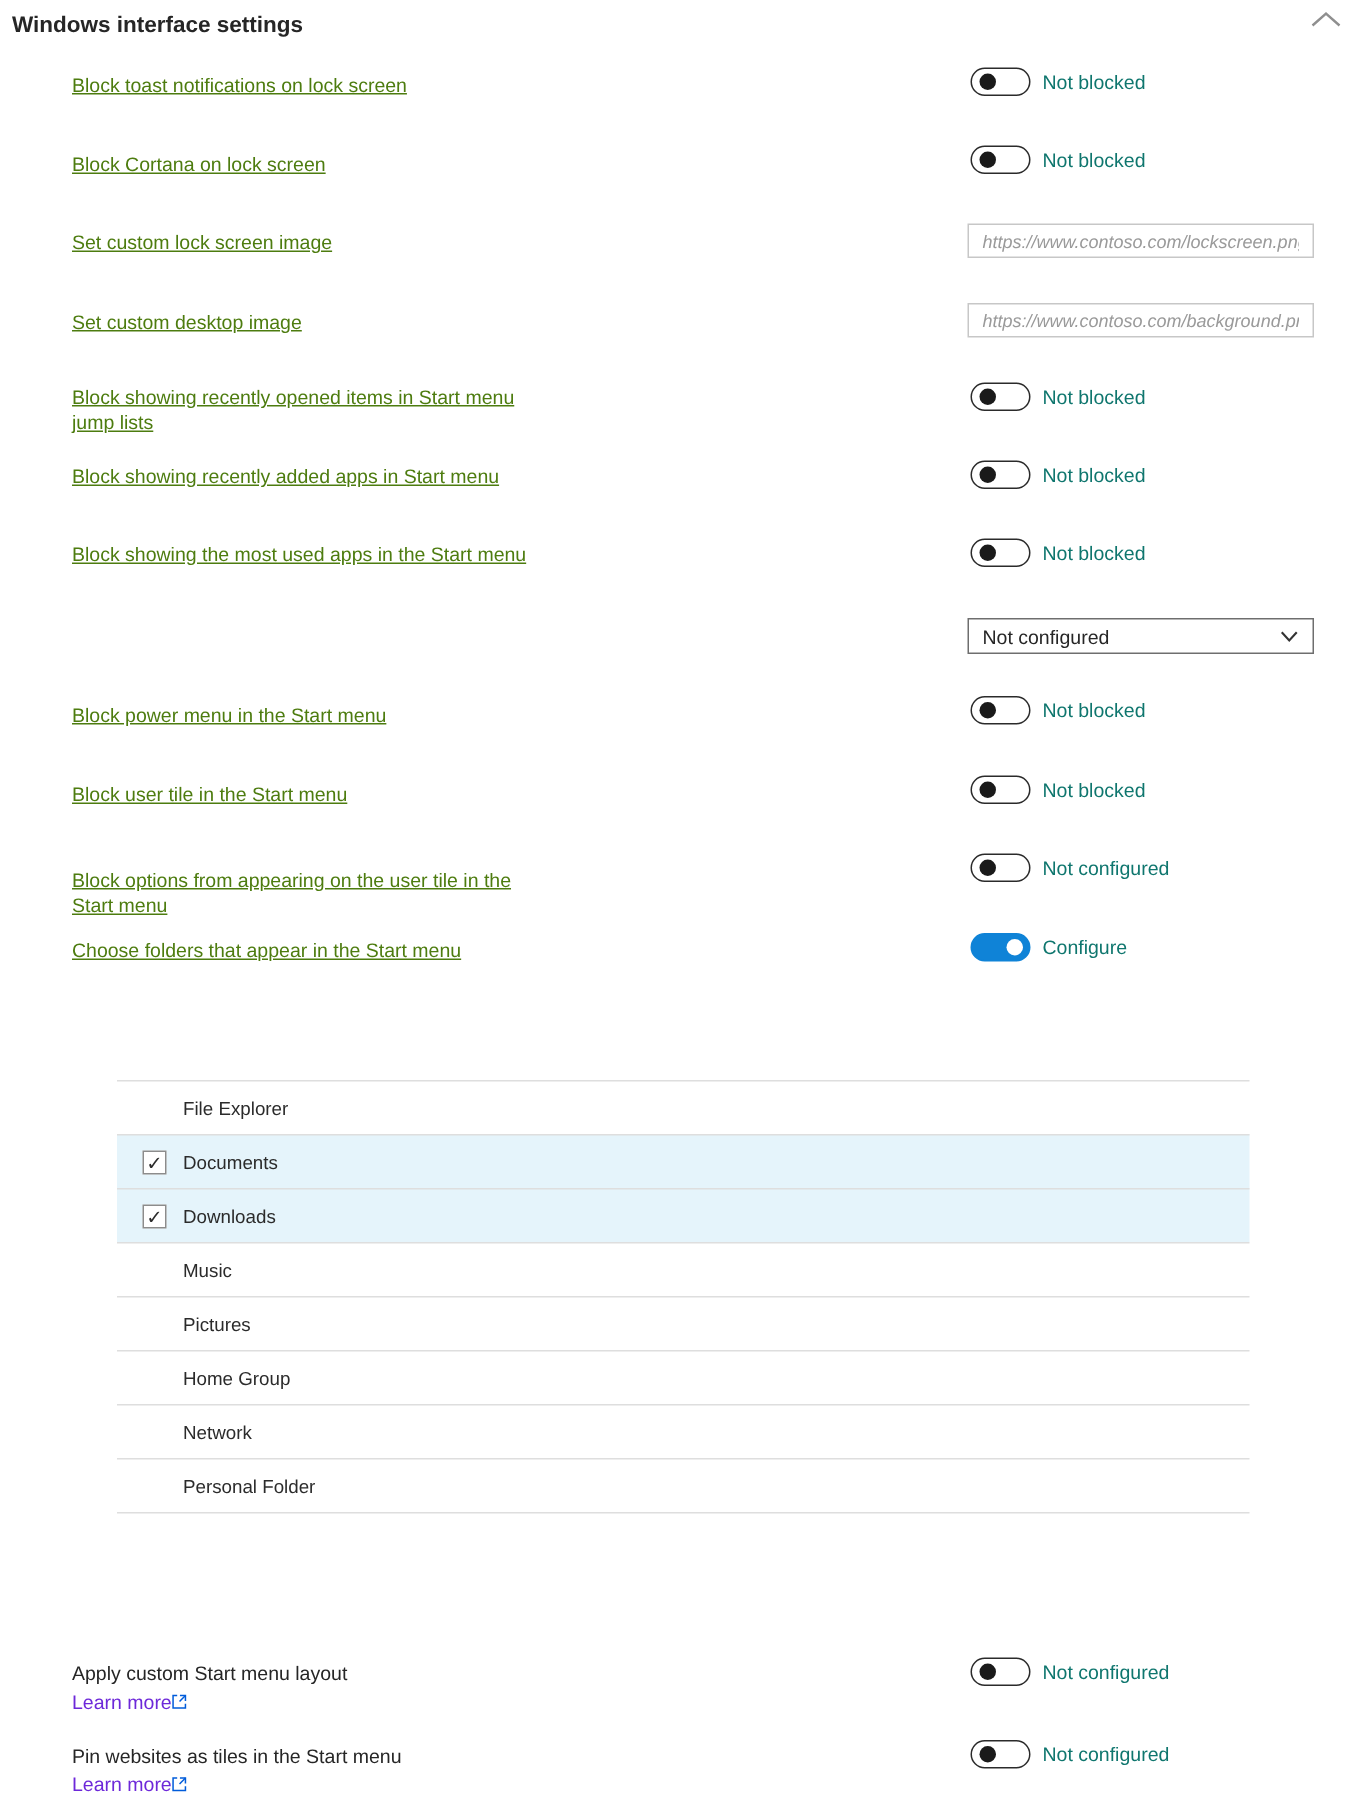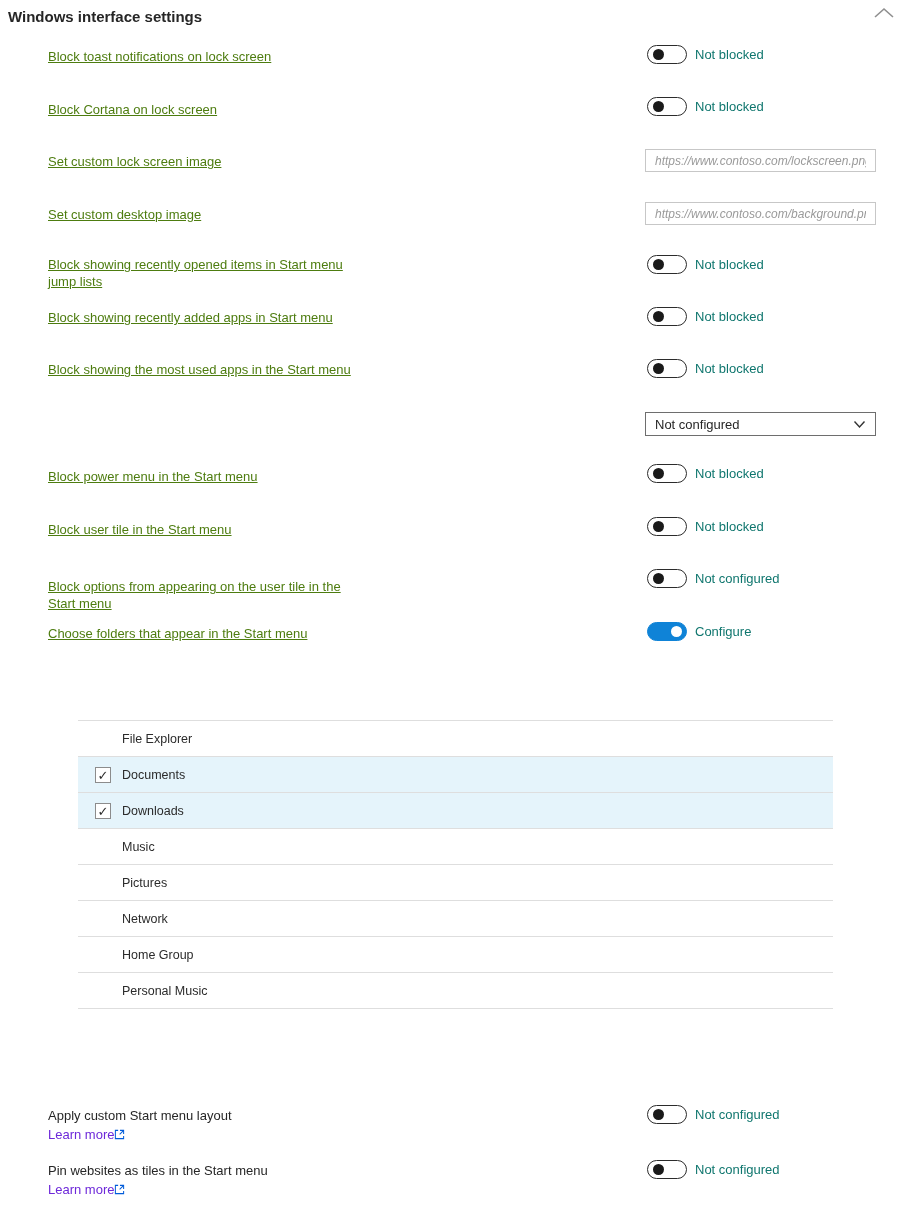--- a/index.html
+++ b/index.html
@@ -147,27 +147,27 @@
         </span>
       <span class="folder-label">Downloads</span>
     </div>
     <div class="folder-row">
       <span class="folder-label">Music</span>
     </div>
     <div class="folder-row">
       <span class="folder-label">Pictures</span>
     </div>
     <div class="folder-row">
+      <span class="folder-label">Home Group</span>
+    </div>
+    <div class="folder-row">
       <span class="folder-label">Network</span>
     </div>
     <div class="folder-row">
-      <span class="folder-label">Home Group</span>
-    </div>
-    <div class="folder-row">
-      <span class="folder-label">Personal Music</span>
+      <span class="folder-label">Personal Folder</span>
     </div>
   </div>
 
   <div class="f-label" style="top:1108px">Apply custom Start menu layout</div>
   <a class="learn-more" style="top:1127px">
     <span>Learn more</span>
     <span>
         <svg width="11" height="11" viewBox="0 0 12 12">
           <path d="M4.5 1.5H1.5v9h9V7.5" fill="none" stroke="#015cda" stroke-width="1.1"></path>
           <path d="M6.5 1.5h4v4" fill="none" stroke="#015cda" stroke-width="1.1"></path>

